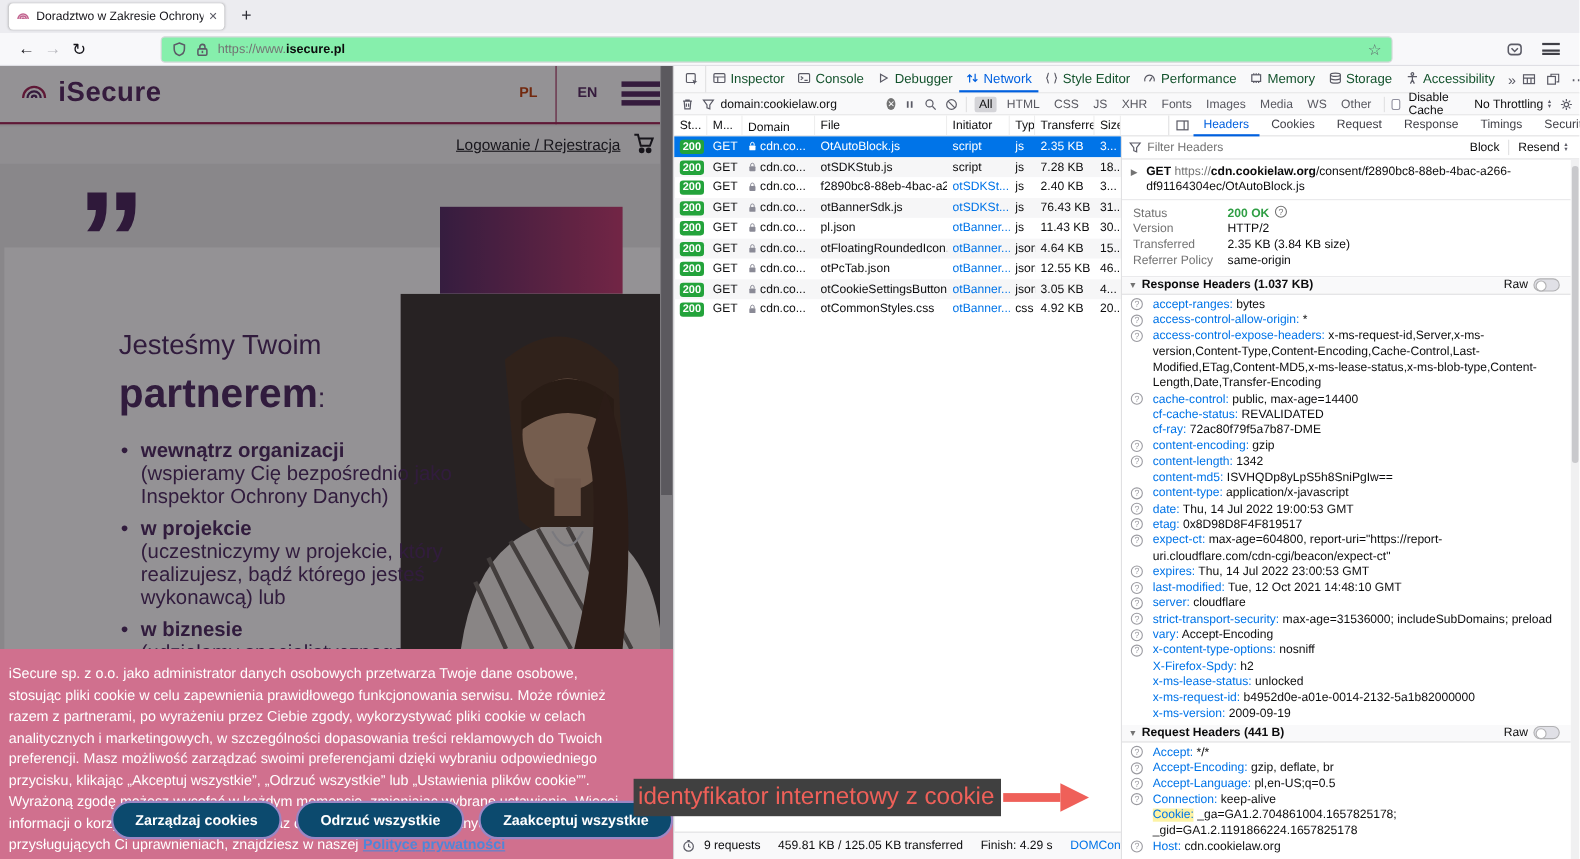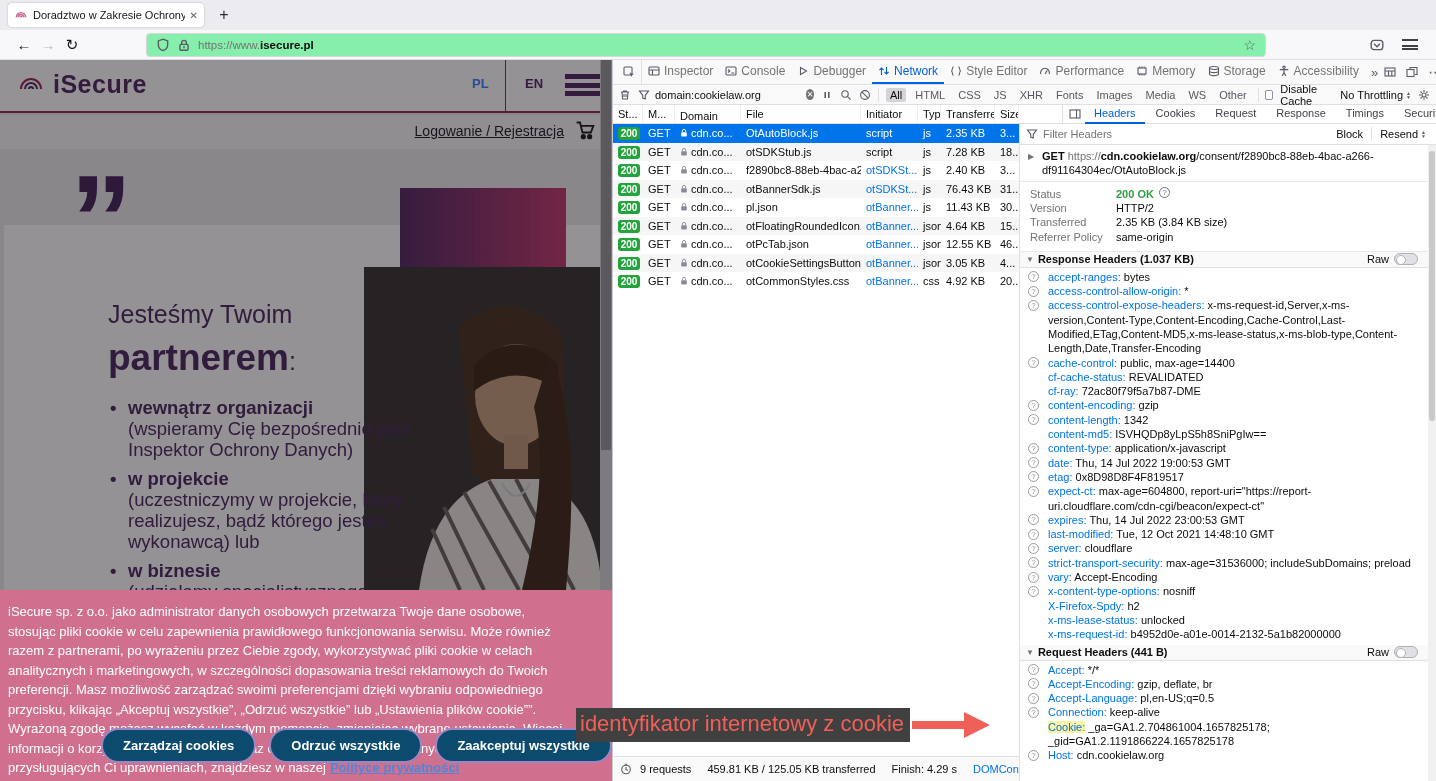--- a/index.html
+++ b/index.html
@@ -24,21 +24,21 @@
   .hamb { width:16px; height:11px; border-top:2px solid #3f3f46; border-bottom:2px solid #3f3f46; position:relative; }
   .hamb::after { content:""; position:absolute; left:0; right:0; top:3.5px; border-top:2px solid #3f3f46; }
   .cicon { stroke:#5b5b66; fill:none; stroke-width:1.2; width:14px; height:14px; }
 
   
   .site { position:absolute; left:0; top:60px; width:612px; height:721px; overflow:hidden; background:#ececec; }
   .site-header { position:absolute; left:0; top:0; width:612px; height:53px; background:#fff; border-bottom:2px solid #9e2153; }
   .logo { position:absolute; left:16px; top:9px; display:flex; align-items:center; gap:7px; }
   .logo-text { font-size:25px; font-weight:bold; color:#53275f; letter-spacing:.5px; }
   .lang { position:absolute; top:16px; font-size:13px; font-weight:bold; }
-  .lang-pl { left:472px; color:#3b82f6; }
+  .lang-pl { left:472px; color:#c2410c; }
   .lang-en { left:525px; color:#53275f; }
   .hdr-divider { position:absolute; left:505px; top:0; width:1px; height:53px; background:#9e2153; }
   .site-hamb { position:absolute; left:565px; top:14px; width:36px; height:22px; border-top:5px solid #53275f; border-bottom:5px solid #53275f; }
   .site-hamb::after { content:""; position:absolute; left:0; right:0; top:3.5px; border-top:5px solid #53275f; }
   .site-subheader { position:absolute; left:0; top:55px; width:612px; height:34px; background:#f7f7f8; }
   .login-link { position:absolute; right:48px; top:8px; font-size:14px; color:#1d1d22; text-decoration:underline; }
   .cart { position:absolute; right:16px; top:5px; }
   .site-card { position:absolute; left:4px; top:165px; width:608px; height:365px; background:#fff; }
   .grad-box { position:absolute; left:400px; top:128px; width:166px; height:79px; background:linear-gradient(90deg,#532a63,#c23a6e); }
   .photo { position:absolute; left:364px; top:207px; width:240px; height:323px; }
@@ -58,21 +58,21 @@
   .cookie-banner { position:absolute; left:0; bottom:0; width:612px; height:191px; background:#d0708e; z-index:5; padding:12px 40px 0 8px; }
   .cb-text { font-size:13px; line-height:19.5px; color:#fff; }
   .cb-link { color:#4f86d8; font-weight:bold; text-decoration:underline; margin-left:4px; }
   .cb-buttons { position:absolute; left:101px; bottom:18px; display:flex; gap:13px; }
   .cb-btn { background:#0c4a6e; border:2px solid #9b86c4; border-radius:18px; height:35px; padding:0 20px; color:#fff; font-size:13px; font-weight:bold; font-family:inherit; display:flex; align-items:center; }
 
   
   .devtools { position:absolute; left:612px; top:60px; width:824px; height:721px; background:#fff; border-left:1px solid #c9c9cc; font-size:11px; color:#0c0c0d; }
   .dt-tabs { height:25px; background:#f9f9fa; border-bottom:1px solid #e0e0e2; display:flex; align-items:center; padding-left:4px; }
   .dt-pick { padding:0 6px; border-right:1px solid #e0e0e2; display:flex; align-items:center; height:100%; }
-  .dt-tab { display:flex; align-items:center; gap:4px; padding:0 6px; height:100%; font-size:12px; color:#737373; border-bottom:2px solid transparent; white-space:nowrap; }
+  .dt-tab { display:flex; align-items:center; gap:4px; padding:0 6px; height:100%; font-size:12px; color:#14532d; border-bottom:2px solid transparent; white-space:nowrap; }
   .dt-tab.active { color:#0060df; border-bottom-color:#0060df; }
   .dt-tab.active .ticon { stroke:#0060df; }
   .dt-overflow { font-size:13px; color:#5b5b66; padding:0 6px; }
   .dt-right { margin-left:auto; display:flex; align-items:center; gap:10px; padding-right:8px; color:#5b5b66; }
   .dt-right .txt { font-size:14px; }
   .ticon { stroke:#5b5b66; fill:none; stroke-width:1.1; width:12px; height:12px; flex:none; }
   .dt-filterbar { height:20px; background:#f9f9fa; border-bottom:1px solid #e0e0e2; display:flex; align-items:center; padding:0 6px; gap:7px; }
   .f-input { display:flex; align-items:center; gap:5px; width:218px; }
   .f-clear { width:11px; height:11px; border-radius:50%; background:#737373; color:#fff; font-size:8px; display:flex; align-items:center; justify-content:center; }
   .chip { color:#585860; padding:1px 4px; border-radius:2px; white-space:nowrap; }
@@ -619,20 +619,21 @@
               <div class="hdr-row"><span class="q-icon">?</span><span class="hdr-name">expect-ct:</span>  <span class="hdr-value">max-age=604800, report-uri="https://report-uri.cloudflare.com/cdn-cgi/beacon/expect-ct"</span></div>
               <div class="hdr-row"><span class="q-icon">?</span><span class="hdr-name">expires:</span>  <span class="hdr-value">Thu, 14 Jul 2022 23:00:53 GMT</span></div>
               <div class="hdr-row"><span class="q-icon">?</span><span class="hdr-name">last-modified:</span>  <span class="hdr-value">Tue, 12 Oct 2021 14:48:10 GMT</span></div>
               <div class="hdr-row"><span class="q-icon">?</span><span class="hdr-name">server:</span>  <span class="hdr-value">cloudflare</span></div>
               <div class="hdr-row"><span class="q-icon">?</span><span class="hdr-name">strict-transport-security:</span>  <span class="hdr-value">max-age=31536000; includeSubDomains; preload</span></div>
               <div class="hdr-row"><span class="q-icon">?</span><span class="hdr-name">vary:</span>  <span class="hdr-value">Accept-Encoding</span></div>
               <div class="hdr-row"><span class="q-icon">?</span><span class="hdr-name">x-content-type-options:</span>  <span class="hdr-value">nosniff</span></div>
               <div class="hdr-row"><span class="hdr-name">X-Firefox-Spdy:</span>  <span class="hdr-value">h2</span></div>
               <div class="hdr-row"><span class="hdr-name">x-ms-lease-status:</span>  <span class="hdr-value">unlocked</span></div>
               <div class="hdr-row"><span class="hdr-name">x-ms-request-id:</span>  <span class="hdr-value">b4952d0e-a01e-0014-2132-5a1b82000000</span></div>
+              <div class="hdr-row"><span class="hdr-name">x-ms-version:</span>  <span class="hdr-value">2009-09-19</span></div>
             </div>
           <div class="sec-bar">
             <span class="sec-tri">▼</span>
             <span>Request Headers (441 B)</span>
             <span class="raw-wrap">
                 <span>Raw</span>
                 <span class="toggle"></span>
               </span>
           </div>
           <div class="hdr-list" id="req-headers">

